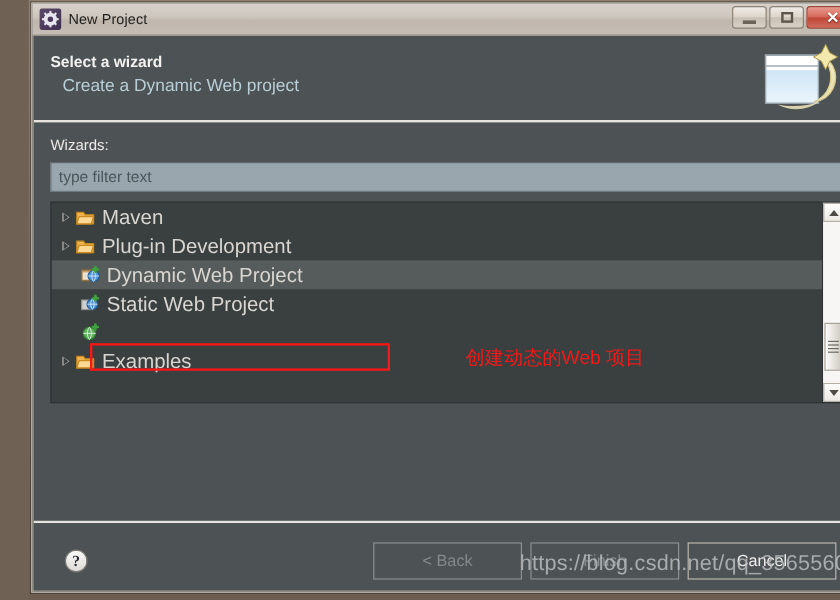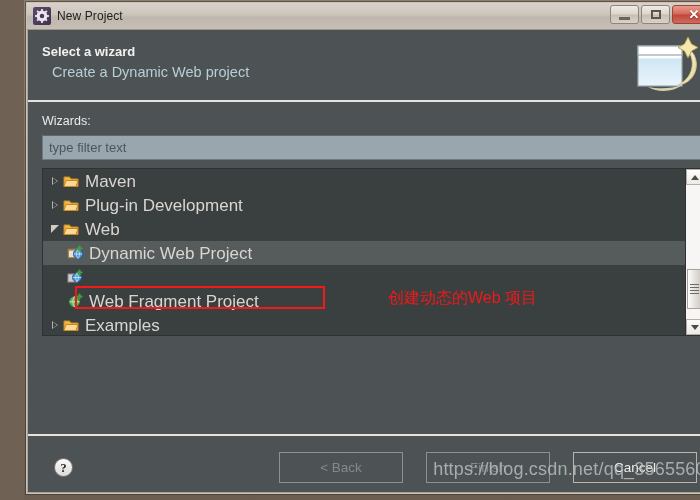--- a/index.html
+++ b/index.html
@@ -300,21 +300,21 @@
     box-sizing: border-box;
     display: flex; align-items: center; justify-content: center;
     font-size: 13px; font-weight: bold; color: #2a2f33;
     font-family: "Liberation Serif", serif;
   }
   #btn-row {
     position: absolute;
     right: 21px;
     top: 16px;
     display: flex;
-    gap: 23px;
+    gap: 7px;
   }
   .dlg-btn {
     width: 124px;
     height: 31px;
     box-sizing: border-box;
     background: transparent;
     border: 1px solid #b9b5ae;
     color: #efeeec;
     font-size: 13.5px;
     font-family: "Liberation Sans", sans-serif;
@@ -444,32 +444,20 @@
                 </span>
               <span class="ticon">
                 <svg width="17" height="16" viewBox="0 0 17 16">
                     <path d="M1 4 h5.5 l1.5 2 H15 v7.5 H1 Z" fill="#f0b44e" stroke="#c98a1f" stroke-width="1"></path>
                     <path d="M3 7.5 h12 l-2 6 H1 Z" fill="#fbd894" stroke="#c98a1f" stroke-width="1"></path>
                   </svg>
               </span>
               <span class="tlabel">Plug-in Development</span>
             </div>
 
-            <div class="tree-row indent-1">
-              <span class="twisty">
-                  <span class="t-expanded"></span>
-                </span>
-              <span class="ticon">
-                <svg width="17" height="16" viewBox="0 0 17 16">
-                    <path d="M1 4 h5.5 l1.5 2 H15 v7.5 H1 Z" fill="#f0b44e" stroke="#c98a1f" stroke-width="1"></path>
-                    <path d="M3 7.5 h12 l-2 6 H1 Z" fill="#fbd894" stroke="#c98a1f" stroke-width="1"></path>
-                  </svg>
-              </span>
-              <span class="tlabel">Web</span>
-            </div>
 
             <div class="tree-row indent-2 selected">
               <span class="ticon">
                 <svg width="17" height="16" viewBox="0 0 17 16">
                   <rect x="1" y="4" width="10" height="9" fill="#c9a06a" stroke="#8a6a3e" stroke-width="1"></rect>
                   <rect x="2" y="6" width="8" height="6" fill="#e8e2d6"></rect>
                   <circle cx="11" cy="9" r="4.6" fill="#4f93d6" stroke="#1d5b96" stroke-width="1"></circle>
                   <path d="M6.6 9 h8.8 M11 4.4 c2 2.4 2 6.8 0 9.2 M11 4.4 c-2 2.4 -2 6.8 0 9.2" stroke="#cfe6f8" stroke-width="0.8" fill="none"></path>
                   <path d="M12.5 1.5 v4 M10.5 3.5 h4" stroke="#3fa03f" stroke-width="2.2" stroke-linecap="round"></path>
                 </svg>
@@ -479,31 +467,31 @@
 
             <div class="tree-row indent-2">
               <span class="ticon">
                 <svg width="17" height="16" viewBox="0 0 17 16">
                   <rect x="1" y="5" width="9" height="8" fill="#cfcfcf" stroke="#8f8f8f" stroke-width="1"></rect>
                   <circle cx="10" cy="8.5" r="4.4" fill="#4f93d6" stroke="#1d5b96" stroke-width="1"></circle>
                   <path d="M5.8 8.5 h8.4 M10 4.1 c1.9 2.3 1.9 6.5 0 8.8 M10 4.1 c-1.9 2.3 -1.9 6.5 0 8.8" stroke="#cfe6f8" stroke-width="0.8" fill="none"></path>
                   <path d="M12.5 1.5 v4 M10.5 3.5 h4" stroke="#3fa03f" stroke-width="2.2" stroke-linecap="round"></path>
                 </svg>
               </span>
+              <span class="tlabel">Static Web Project</span>
             </div>
 
             <div class="tree-row indent-2">
               <span class="ticon">
                 <svg width="17" height="16" viewBox="0 0 17 16">
                   <circle cx="7.5" cy="8.8" r="5.2" fill="#5fb05f" stroke="#2f7a2f" stroke-width="1"></circle>
                   <path d="M2.3 8.8 h10.4 M7.5 3.6 c2.2 2.7 2.2 7.7 0 10.4 M7.5 3.6 c-2.2 2.7 -2.2 7.7 0 10.4" stroke="#d8f0d8" stroke-width="0.8" fill="none"></path>
                   <path d="M12.5 1.5 v4 M10.5 3.5 h4" stroke="#3fa03f" stroke-width="2.2" stroke-linecap="round"></path>
                 </svg>
               </span>
-              <span class="tlabel">Web Fragment Project</span>
             </div>
 
             <div class="tree-row indent-1">
               <span class="twisty">
                   <span class="t-collapsed"></span>
                 </span>
               <span class="ticon">
                 <svg width="17" height="16" viewBox="0 0 17 16">
                     <path d="M1 4 h5.5 l1.5 2 H15 v7.5 H1 Z" fill="#f0b44e" stroke="#c98a1f" stroke-width="1"></path>
                     <path d="M3 7.5 h12 l-2 6 H1 Z" fill="#fbd894" stroke="#c98a1f" stroke-width="1"></path>

